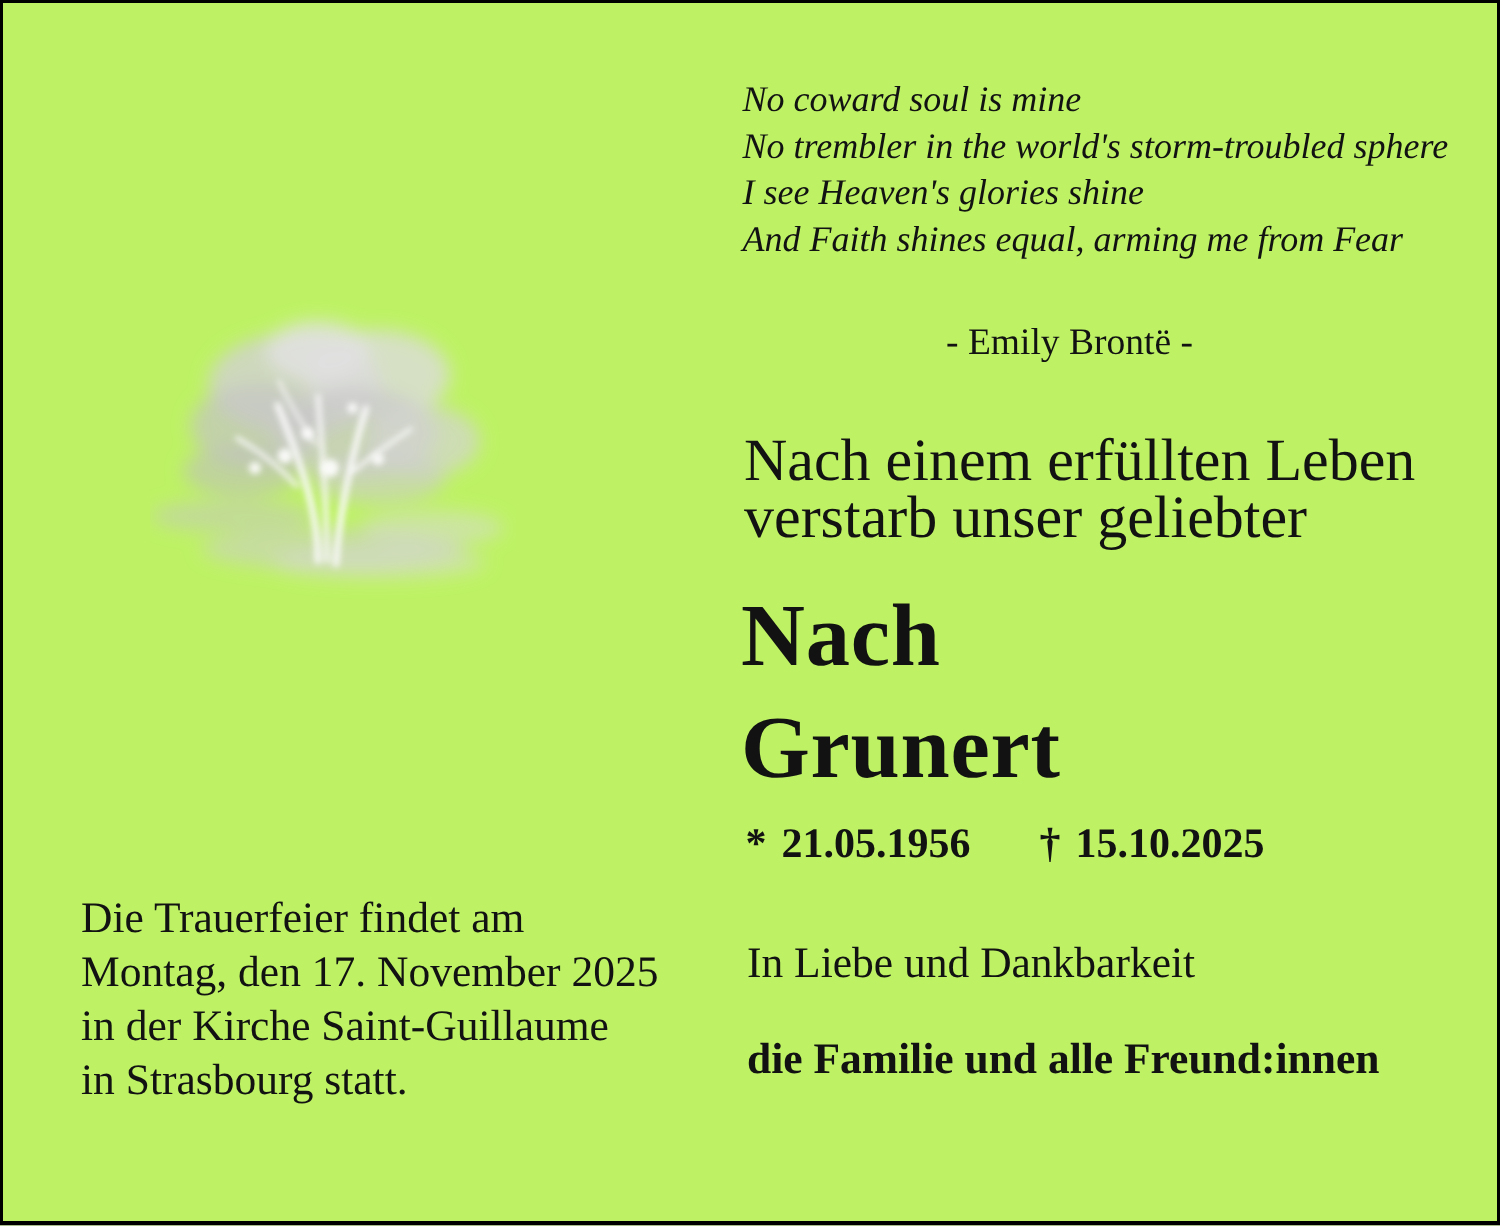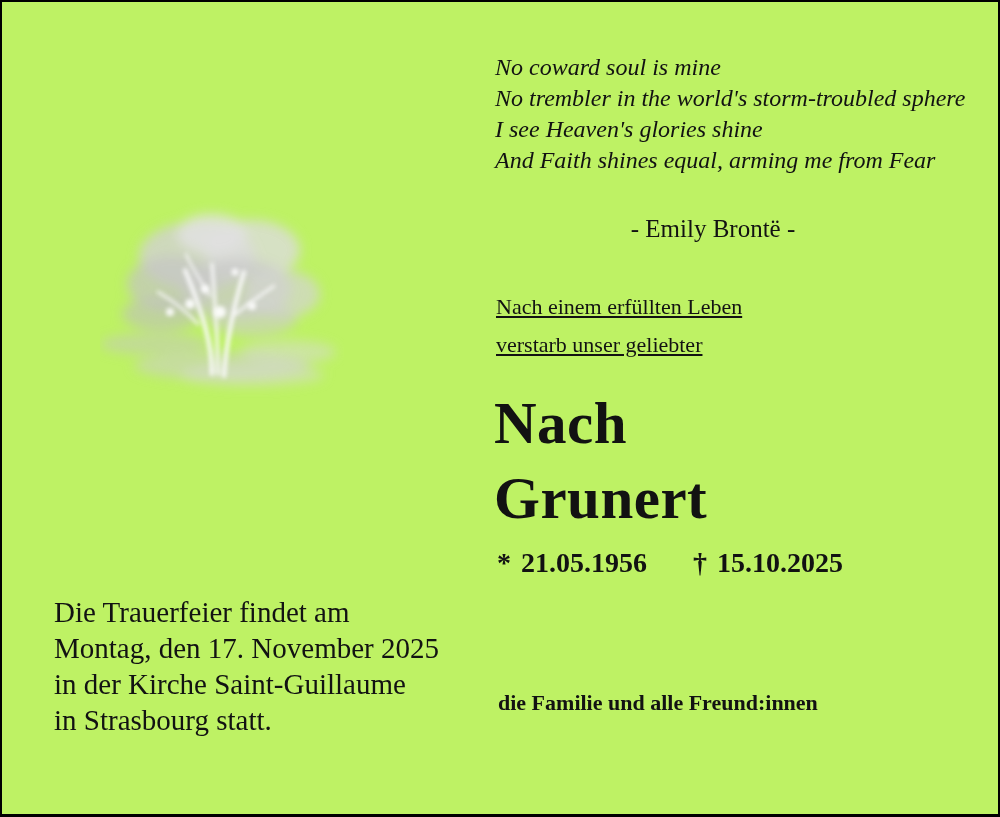--- a/index.html
+++ b/index.html
@@ -41,24 +41,23 @@
     position: absolute;
     left: 98px;
     top: 192px;
     width: 244px;
     height: 210px;
   }
   .intro {
     position: absolute;
     left: 494px;
     top: 286px;
-    font-size: 22px;
+    font-size: 40px;
     line-height: 38px;
     white-space: nowrap;
-    text-decoration: underline;
   }
   .name {
     position: absolute;
     left: 492px;
     top: 384px;
     font-size: 59px;
     font-weight: bold;
     line-height: 75px;
     letter-spacing: 0.5px;
     white-space: nowrap;
@@ -90,21 +89,21 @@
     position: absolute;
     left: 496px;
     top: 624px;
     font-size: 29px;
     white-space: nowrap;
   }
   .signature {
     position: absolute;
     left: 496px;
     top: 688px;
-    font-size: 22px;
+    font-size: 29px;
     font-weight: bold;
     white-space: nowrap;
   }
 </style>
 </head>
 <body>
 
 <div class="notice">
 
   <div class="poem">
@@ -177,15 +176,16 @@
     <span><span class="symbol">*</span><span>21.05.1956</span></span><span class="death-group"><span class="symbol">†</span><span>15.10.2025</span></span>
   </div>
 
   <div class="funeral">
     <div>Die Trauerfeier findet am</div>
     <div>Montag, den 17. November 2025</div>
     <div>in der Kirche Saint-Guillaume</div>
     <div>in Strasbourg statt.</div>
   </div>
 
+  <div class="dedication">In Liebe und Dankbarkeit</div>
   <div class="signature">die Familie und alle Freund:innen</div>
 
 </div>
 
 </body></html>

